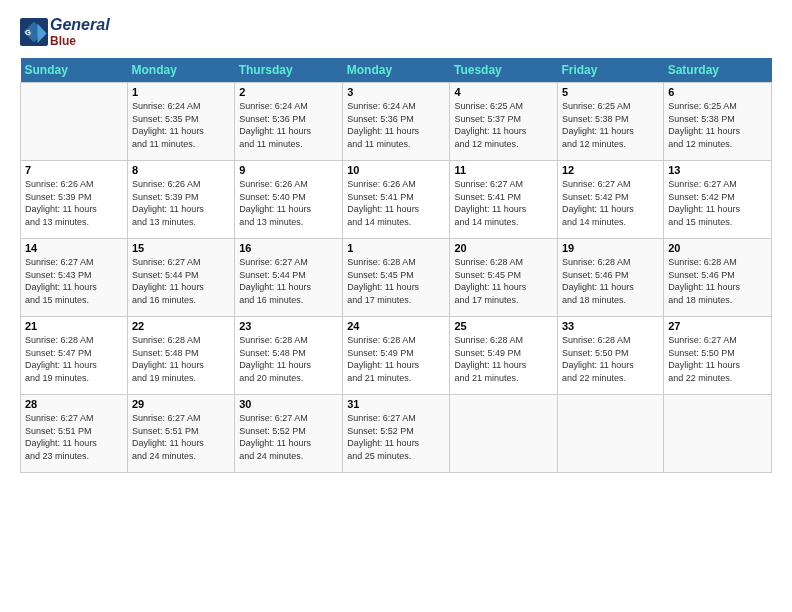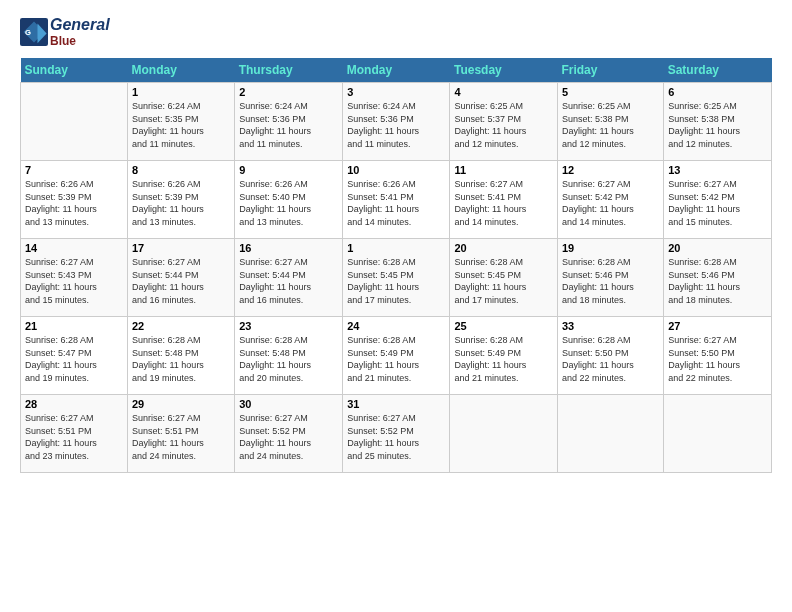--- a/index.html
+++ b/index.html
@@ -245,21 +245,21 @@
           <td>
           <div class="day-num">14</div>
           <div class="day-info">
             Sunrise: 6:27 AM<br>
             Sunset: 5:43 PM<br>
             Daylight: 11 hours<br>
             and 15 minutes.
           </div>
         </td>
           <td>
-          <div class="day-num">17</div>
+          <div class="day-num">15</div>
           <div class="day-info">
             Sunrise: 6:27 AM<br>
             Sunset: 5:44 PM<br>
             Daylight: 11 hours<br>
             and 16 minutes.
           </div>
         </td>
           <td>
           <div class="day-num">16</div>
           <div class="day-info">

